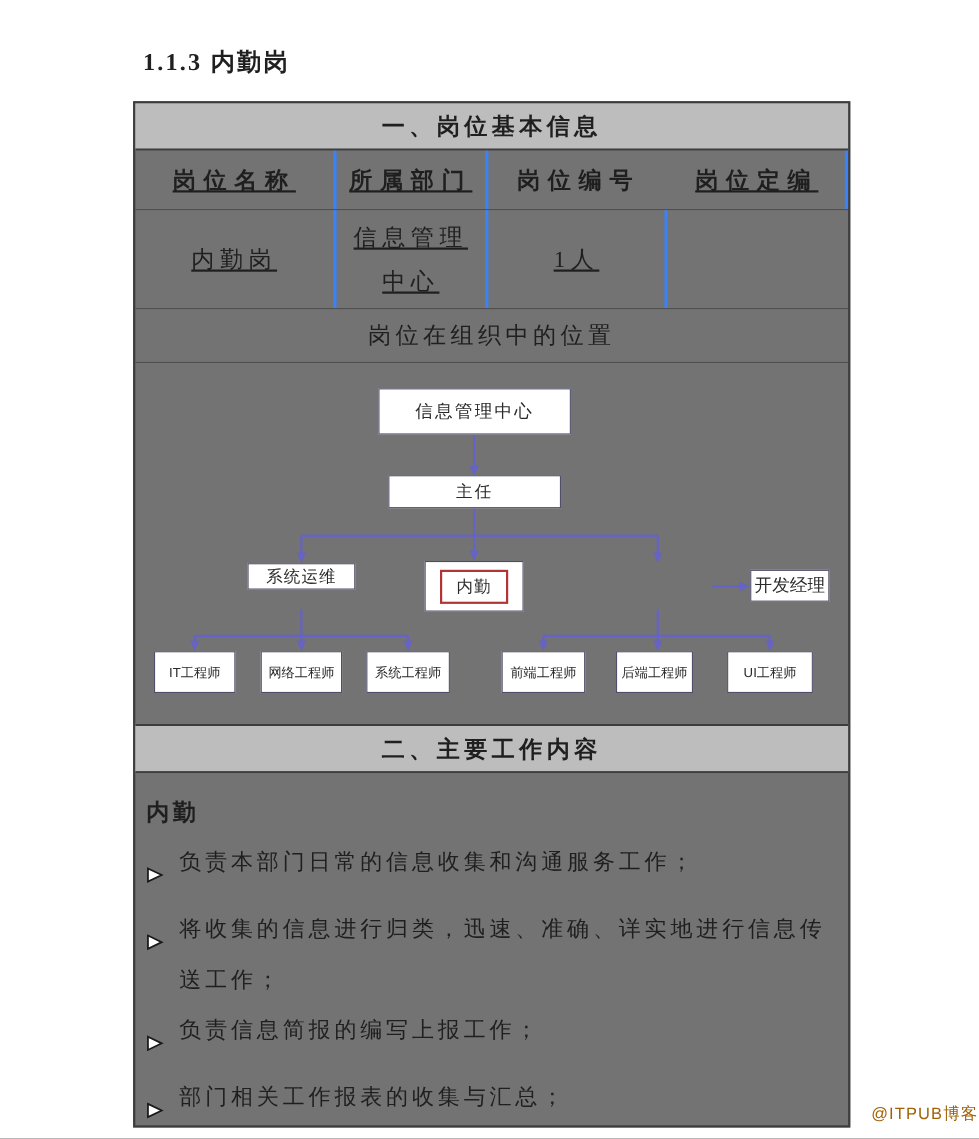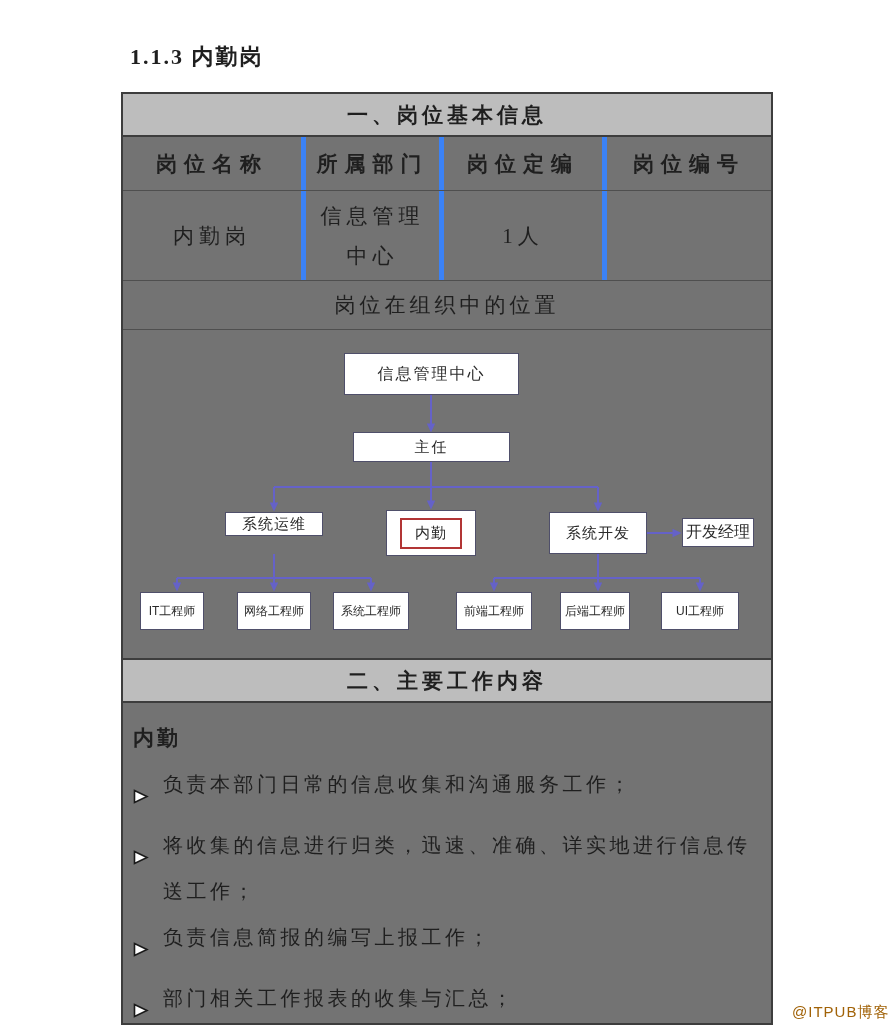--- a/index.html
+++ b/index.html
@@ -20,21 +20,21 @@
     height:41px;background:#bdbdbd;border-bottom:2px solid #3d3d3d;
     display:flex;align-items:center;justify-content:center;
     font-size:21px;font-weight:bold;letter-spacing:4px;
   }
   .sec-header.mid{border-top:2px solid #3d3d3d;}
   .row{display:flex;border-bottom:1px solid #4f4f4f;}
   .cell{
     box-sizing:border-box;display:flex;align-items:center;justify-content:center;
     text-align:center;
   }
-  .cell.b{border-right:5px solid #3b82f6;}
+  .cell.b{border-right:3px solid #3b82f6;text-decoration:underline;}
   .c1{width:184px;} .c2{width:139px;} .c3{width:164px;} .c4{width:165px;}
   .header-row{height:53px;}
   .header-row .cell{font-size:21px;font-weight:bold;letter-spacing:7px;}
   .data-row{height:89px;}
   .data-row .cell{font-size:21px;letter-spacing:5px;line-height:40px;}
   .dept-cell{padding:0 12px;}
   .span-row{
     height:48px;border-bottom:1px solid #4f4f4f;
     display:flex;align-items:center;justify-content:center;
     font-size:21px;letter-spacing:4px;
@@ -52,21 +52,21 @@
   .n-director{left:230px;top:102px;width:157px;height:30px;font-size:15px;letter-spacing:2px;}
   .n-ops{left:102px;top:182px;width:98px;height:24px;font-size:15px;letter-spacing:1px;}
   .n-internal{left:263px;top:180px;width:90px;height:46px;}
   .n-internal-inner{
     border:2px solid #b23535;padding:4px 13px;font-size:15px;letter-spacing:1px;
     display:flex;align-items:center;justify-content:center;
   }
   .n-dev{left:426px;top:182px;width:98px;height:42px;font-size:15px;letter-spacing:1px;}
   .n-devmgr{left:559px;top:188px;width:72px;height:29px;font-size:16px;}
   .n-bottom{top:262px;height:38px;font-size:12px;}
-  .n-it{left:17px;width:64px;}
+  .n-it{left:17px;width:74px;}
   .n-net{left:114px;width:74px;}
   .n-sys{left:210px;width:76px;}
   .n-fe{left:333px;width:76px;}
   .n-be{left:437px;width:70px;}
   .n-ui{left:538px;width:78px;}
   
   .content{height:320px;box-sizing:border-box;padding:12px 6px 0 10px;}
   .role-title{
     font-size:21px;font-weight:bold;letter-spacing:3px;line-height:46px;
   }
@@ -88,22 +88,22 @@
 
 <div class="page-title">1.1.3 内勤岗</div>
 
 <div class="doc">
 
   <div class="sec-header">一、岗位基本信息</div>
 
   <div class="row header-row">
     <div class="cell b c1">岗位名称</div>
     <div class="cell b c2">所属部门</div>
+    <div class="cell c4">岗位编号</div>
     <div class="cell b c3">岗位定编</div>
-    <div class="cell c4">岗位编号</div>
   </div>
 
   <div class="row data-row">
     <div class="cell b c1">内勤岗</div>
     <div class="cell b c2 dept-cell">信息管理中心</div>
     <div class="cell b c3">1人</div>
     <div class="cell c4"></div>
   </div>
 
   <div class="span-row">岗位在组织中的位置</div>
@@ -133,21 +133,20 @@
       <line class="conn" x1="475" y1="248" x2="475" y2="254" marker-end="url(#ah)" stroke="#6562c8" stroke-width="2"></line>
       <line class="conn" x1="577" y1="248" x2="577" y2="254" marker-end="url(#ah)" stroke="#6562c8" stroke-width="2"></line>
     </svg>
 
     <div class="node n-root" style="border-color: rgb(79, 79, 106);">信息管理中心</div>
     <div class="node n-director" style="border-color: rgb(79, 79, 106);">主任</div>
     <div class="node n-ops" style="border-color: rgb(79, 79, 106);">系统运维</div>
     <div class="node n-internal" style="border-color: rgb(79, 79, 106);">
       <div class="n-internal-inner" style="border-color: rgb(178, 53, 53);">内勤</div>
     </div>
-    <div class="node n-dev" style="border-color: rgb(79, 79, 106);">系统开发</div>
     <div class="node n-devmgr" style="border-color: rgb(79, 79, 106);">开发经理</div>
     <div class="node n-bottom n-it" style="border-color: rgb(79, 79, 106);">IT工程师</div>
     <div class="node n-bottom n-net" style="border-color: rgb(79, 79, 106);">网络工程师</div>
     <div class="node n-bottom n-sys" style="border-color: rgb(79, 79, 106);">系统工程师</div>
     <div class="node n-bottom n-fe" style="border-color: rgb(79, 79, 106);">前端工程师</div>
     <div class="node n-bottom n-be" style="border-color: rgb(79, 79, 106);">后端工程师</div>
     <div class="node n-bottom n-ui" style="border-color: rgb(79, 79, 106);">UI工程师</div>
   </div>
 
   <div class="sec-header mid">二、主要工作内容</div>

